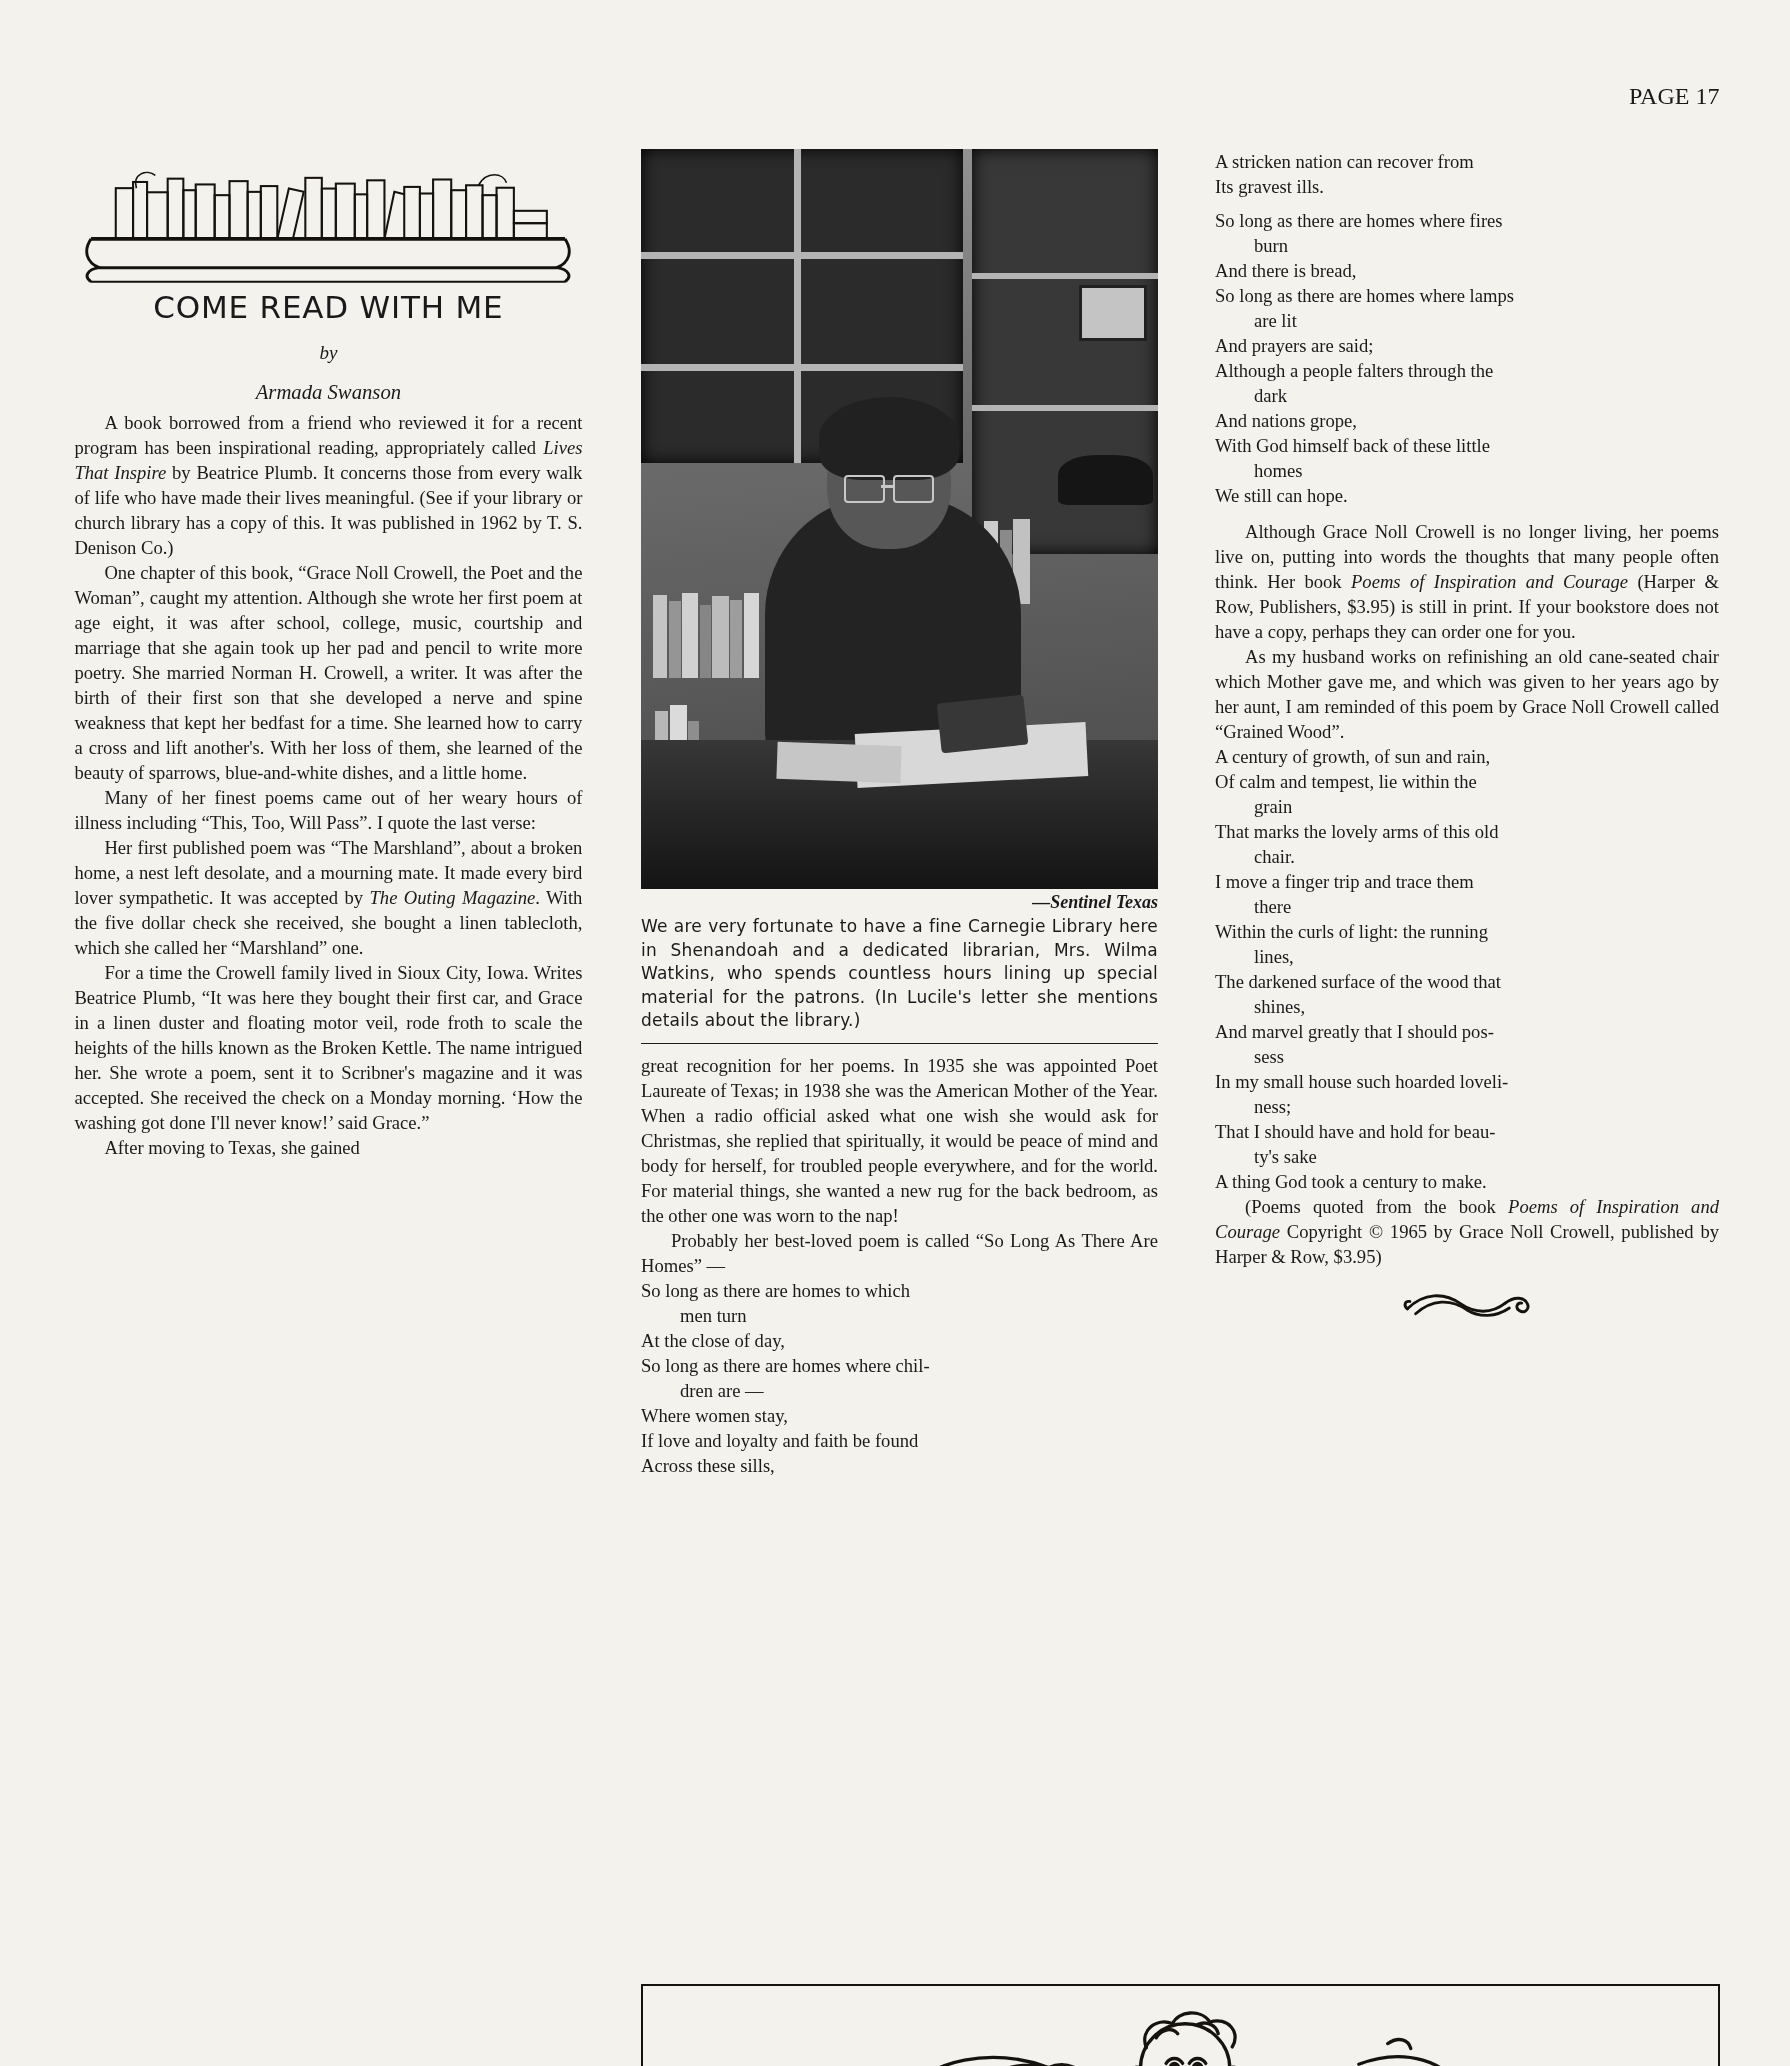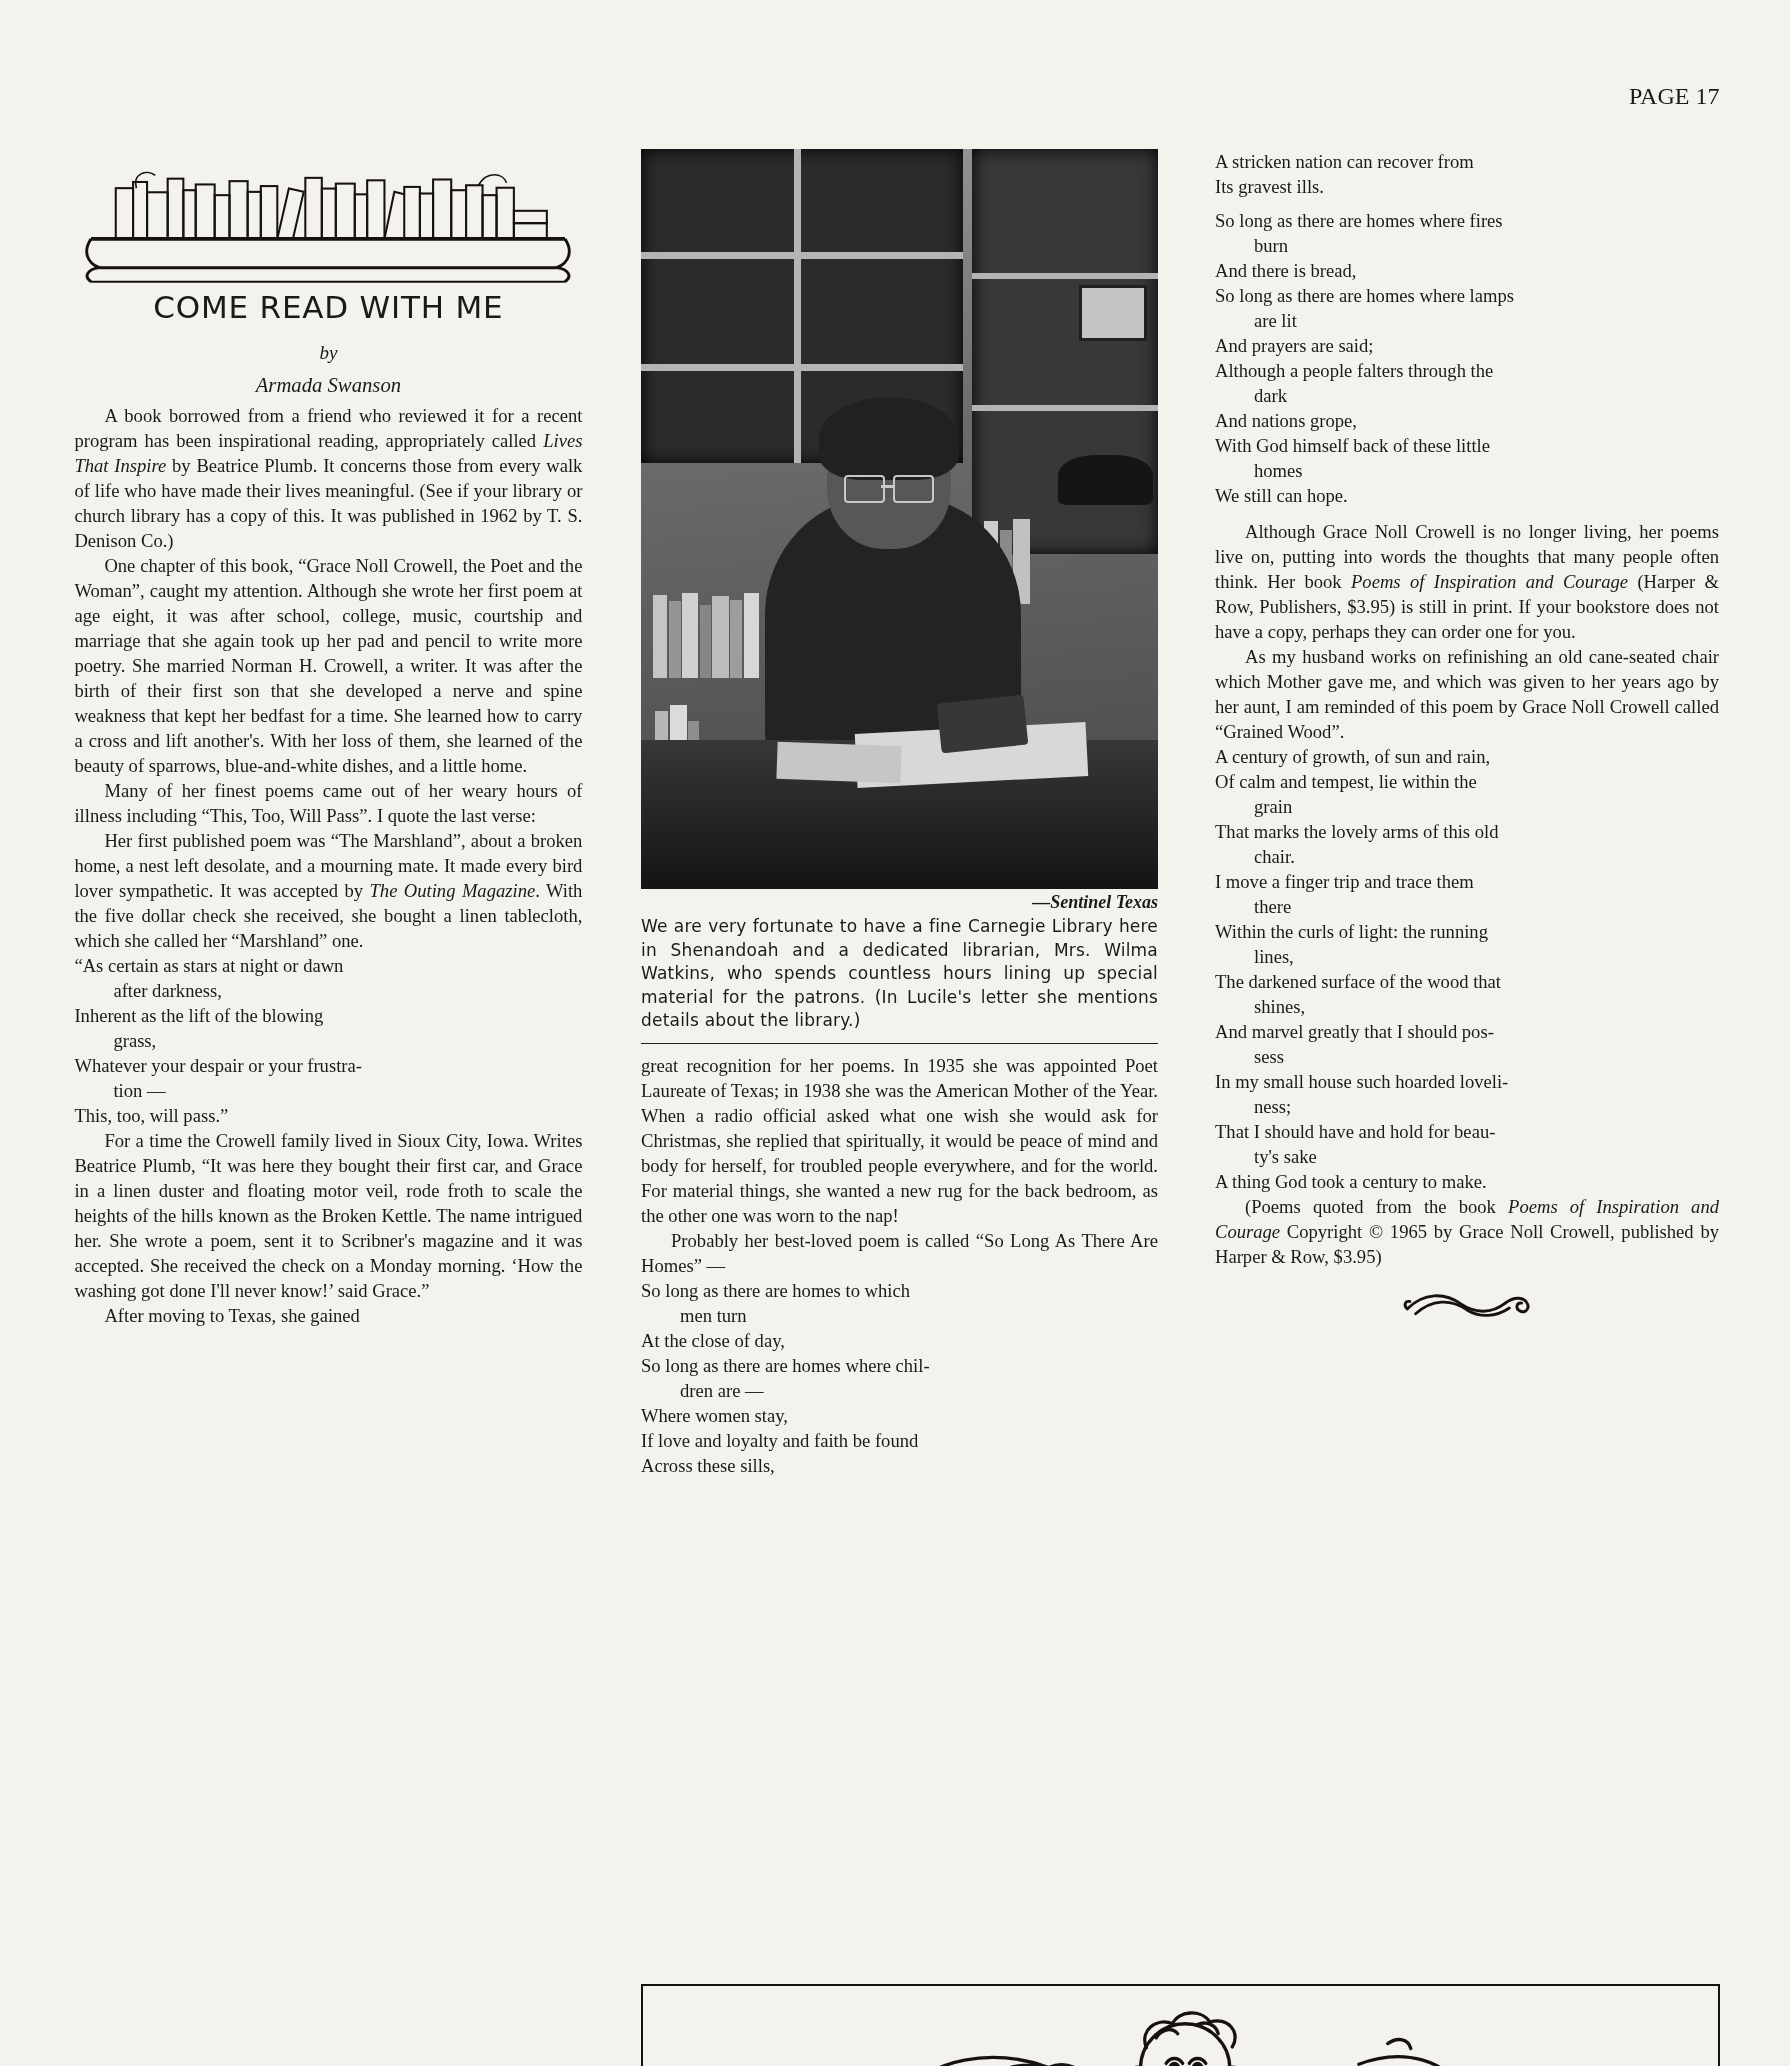--- a/index.html
+++ b/index.html
@@ -85,21 +85,21 @@
     font-size: 31px;
     letter-spacing: 0.8px;
     text-align: center;
     margin: 4.1px 0 16.5px 0;
     font-weight: 400;
   }
   .byline-by {
     text-align: center;
     font-style: italic;
     font-size: 19px;
-    margin-bottom: 10px;
+    margin-bottom: 17px;
   }
   .byline-name {
     text-align: center;
     font-style: italic;
     font-size: 20.7px;
     margin-bottom: 6px;
   }
 
   
   .photo-wrap {
@@ -279,29 +279,20 @@
 
       <p class="body">
         A book borrowed from a friend who reviewed it for a recent program has been inspirational reading, appropriately called <span class="it">Lives That Inspire</span> by Beatrice Plumb. It concerns those from every walk of life who have made their lives meaningful. (See if your library or church library has a copy of this. It was published in 1962 by T. S. Denison Co.)
       </p>
       <p class="body">One chapter of this book, “Grace Noll Crowell, the Poet and the Woman”, caught my attention. Although she wrote her first poem at age eight, it was after school, college, music, courtship and marriage that she again took up her pad and pencil to write more poetry. She married Norman H. Crowell, a writer. It was after the birth of their first son that she developed a nerve and spine weakness that kept her bedfast for a time. She learned how to carry a cross and lift another's. With her loss of them, she learned of the beauty of sparrows, blue-and-white dishes, and a little home.</p>
       <p class="body">Many of her finest poems came out of her weary hours of illness including “This, Too, Will Pass”. I quote the last verse:</p>
       <p class="body">
         Her first published poem was “The Marshland”, about a broken home, a nest left desolate, and a mourning mate. It made every bird lover sympathetic. It was accepted by <span class="it">The Outing Magazine</span>. With the five dollar check she received, she bought a linen tablecloth, which she called her “Marshland” one.
       </p>
 
-      <div class="poem">
-        <div class="ln">“As certain as stars at night or dawn</div>
-        <div class="ln ind">after darkness,</div>
-        <div class="ln">Inherent as the lift of the blowing</div>
-        <div class="ln ind">grass,</div>
-        <div class="ln">Whatever your despair or your frustra-</div>
-        <div class="ln ind">tion —</div>
-        <div class="ln">This, too, will pass.”</div>
-      </div>
 
       <p class="body">For a time the Crowell family lived in Sioux City, Iowa. Writes Beatrice Plumb, “It was here they bought their first car, and Grace in a linen duster and floating motor veil, rode froth to scale the heights of the hills known as the Broken Kettle. The name intrigued her. She wrote a poem, sent it to Scribner's magazine and it was accepted. She received the check on a Monday morning. ‘How the washing got done I'll never know!’ said Grace.”</p>
       <p class="body">After moving to Texas, she gained</p>
     </div>
 
     <div class="col col2">
 
       <div class="photo-wrap">
         <div class="photo">
           <div class="ph-wallA"></div>

